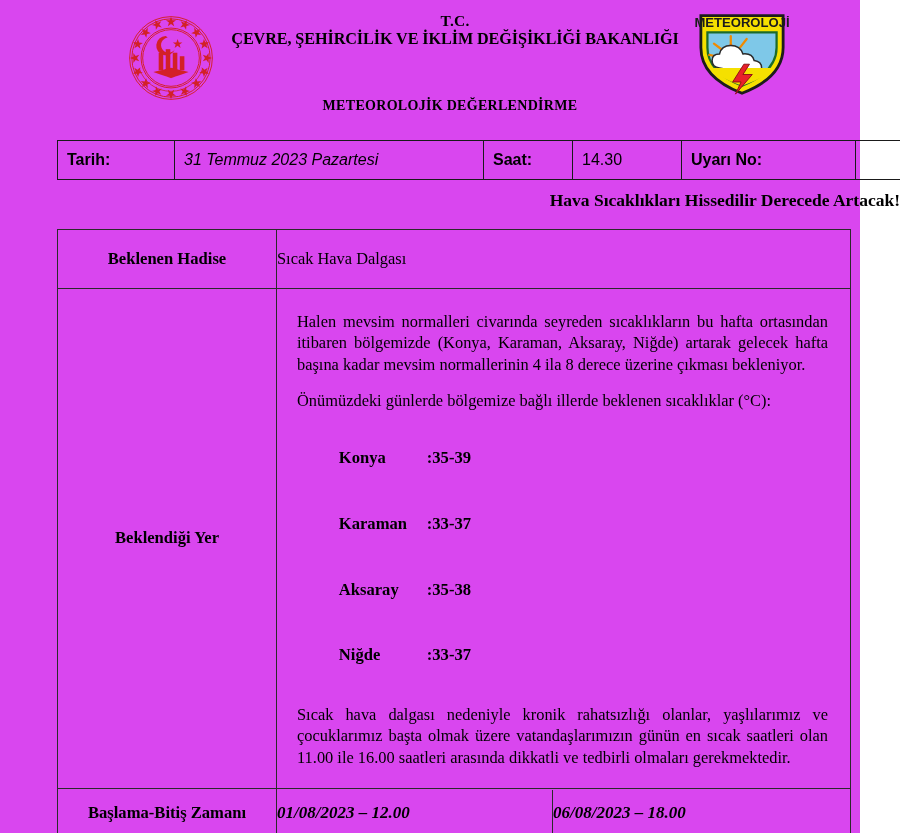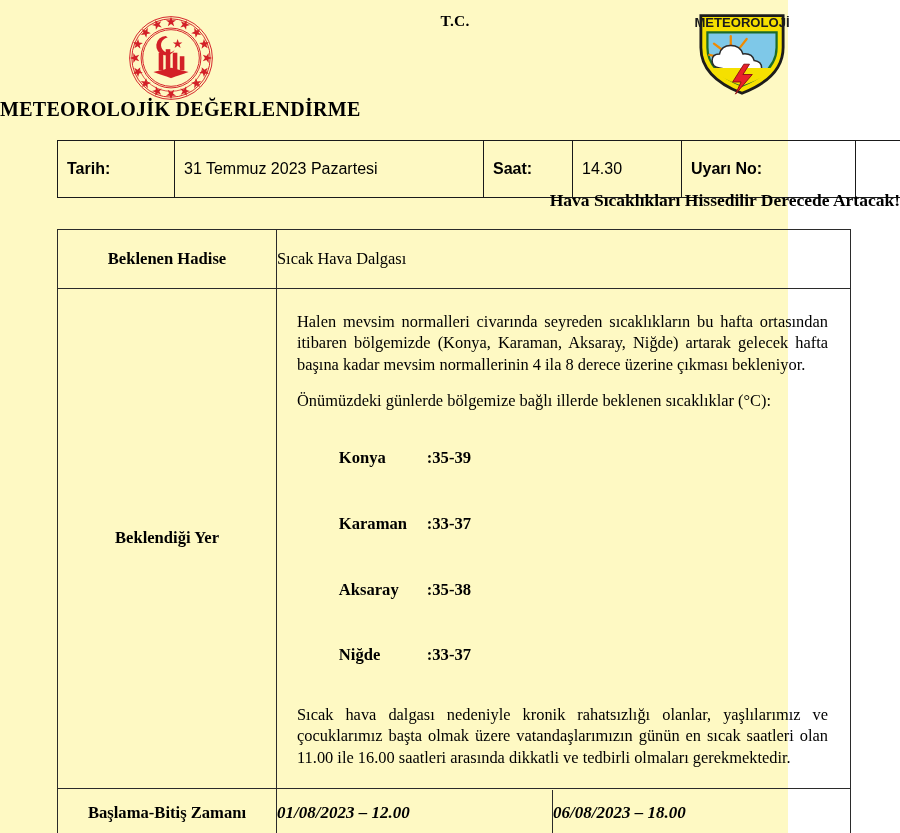--- a/index.html
+++ b/index.html
@@ -10,23 +10,23 @@
   }
   body {
     width: 900px;
     height: 833px;
     font-family: "Liberation Serif", "DejaVu Serif", serif;
     color: #000000;
     overflow: hidden;
   }
   .page {
     position: relative;
-    width: 788px;
+    width: 860px;
     height: 833px;
-    background: #fef9c3;
+    background: #d946ef;
   }
 
   
   .header {
     position: relative;
     height: 92px;
     padding-top: 8px;
   }
   .emblem-left {
     position: absolute;
@@ -54,47 +54,48 @@
   .header-text .l1 { font-size: 15.5px; letter-spacing: .2px; }
   .header-text .l2 { font-size: 16.2px; letter-spacing: -0.1px; }
   .header-text .l3 { font-size: 16.2px; letter-spacing: -0.1px; }
   .header-text .l4 { font-size: 15.4px; }
 
   .doc-title {
     position: absolute;
     left: 0;
     top: 98px;
     width: 900px;
-    font-weight: bold;
-    font-size: 20px;
+    text-align: center;
+    font-weight: bold;
+    font-size: 14px;
     letter-spacing: .3px;
   }
 
   
   .info-table {
     position: absolute;
     left: 57px;
     top: 140px;
     width: 794px;
     border-collapse: collapse;
     table-layout: fixed;
     font-family: "Liberation Sans", "DejaVu Sans", sans-serif;
   }
   .info-table td {
     border: 1.3px solid #1a1a1a;
     height: 34px;
-    padding: 11px 9px;
+    padding: 2px 9px;
     font-size: 16px;
     vertical-align: middle;
     white-space: nowrap;
     overflow: hidden;
   }
   .info-table td.lbl { font-weight: bold; }
   .c-tarih-l  { width: 98px; }
-  .c-tarih-v  { width: 290px; }
+  .c-tarih-v  { width: 290px; font-style: italic; }
   .c-saat-l   { width: 70px; }
   .c-saat-v   { width: 90px; }
   .c-uyari-l  { width: 155px; }
   .c-uyari-v  { width: 91px; text-align: center; }
 
   
   .subtitle {
     position: absolute;
     left: 0;
     top: 190px;
@@ -214,20 +215,21 @@
         <rect x="60" y="48" width="5.2" height="16"></rect>
         <path d="M30 66 q20 -5 20 -5 q0 0 20 5 q-20 7 -20 7 q0 0 -20 -7 z"></path>
       </g>
       <g fill="none" stroke="#d32027" stroke-width="0.9">
         <path d="M14 62 a38 38 0 0 0 72 0"></path>
       </g>
     </svg>
 
     <div class="header-text">
       <div class="l1">T.C.</div>
+      <div class="l2">ÇEVRE, ŞEHİRCİLİK VE İKLİM DEĞİŞİKLİĞİ BAKANLIĞI</div>
     </div>
 
     <svg class="emblem-right" viewBox="0 0 100 92">
       <path d="M6 6 L94 6 L94 40 Q94 72 50 89 Q6 72 6 40 Z" fill="#f5e000" stroke="#1c1c1c" stroke-width="3"></path>
       <path d="M13 24 L87 24 L87 40 Q87 66 50 81 Q13 66 13 40 Z" fill="#7ec8e8" stroke="#1c6b2a" stroke-width="2.4"></path>
       <g stroke="#f08a00" stroke-width="2.4" stroke-linecap="round">
         <line x1="38" y1="38" x2="38" y2="28"></line>
         <line x1="28" y1="42" x2="20" y2="36"></line>
         <line x1="48" y1="40" x2="55" y2="31"></line>
         <line x1="24" y1="50" x2="15" y2="48"></line>

